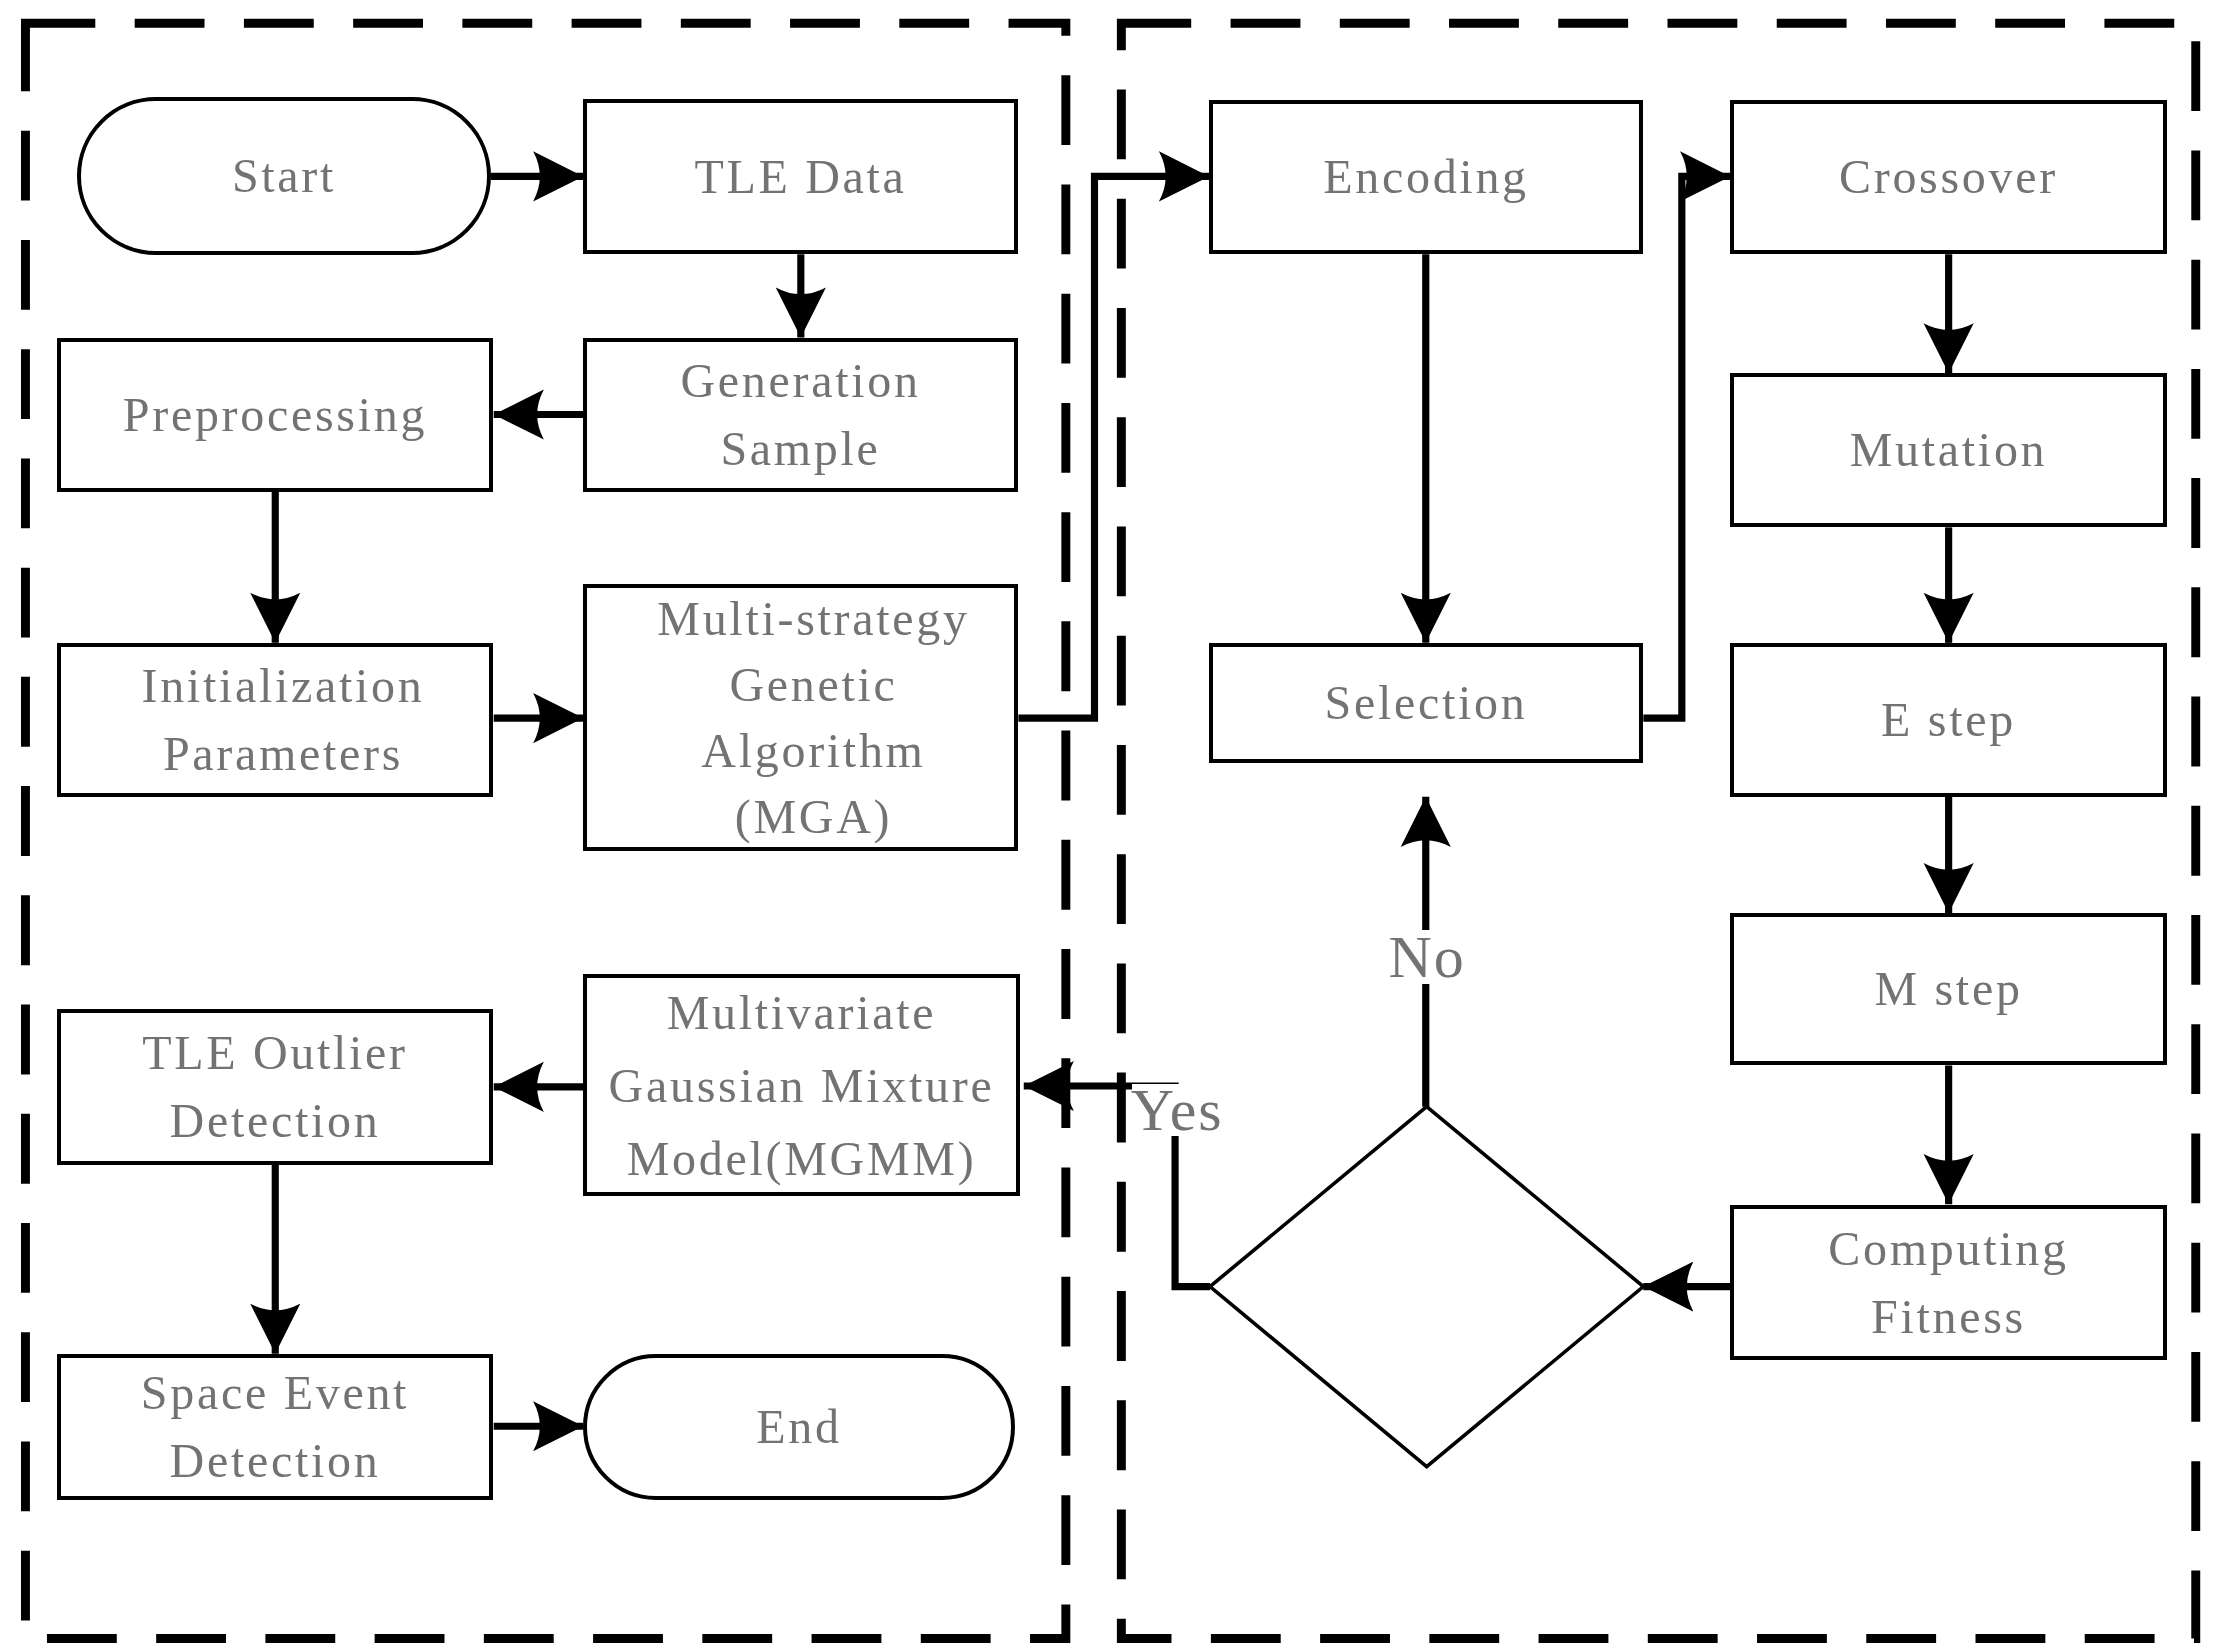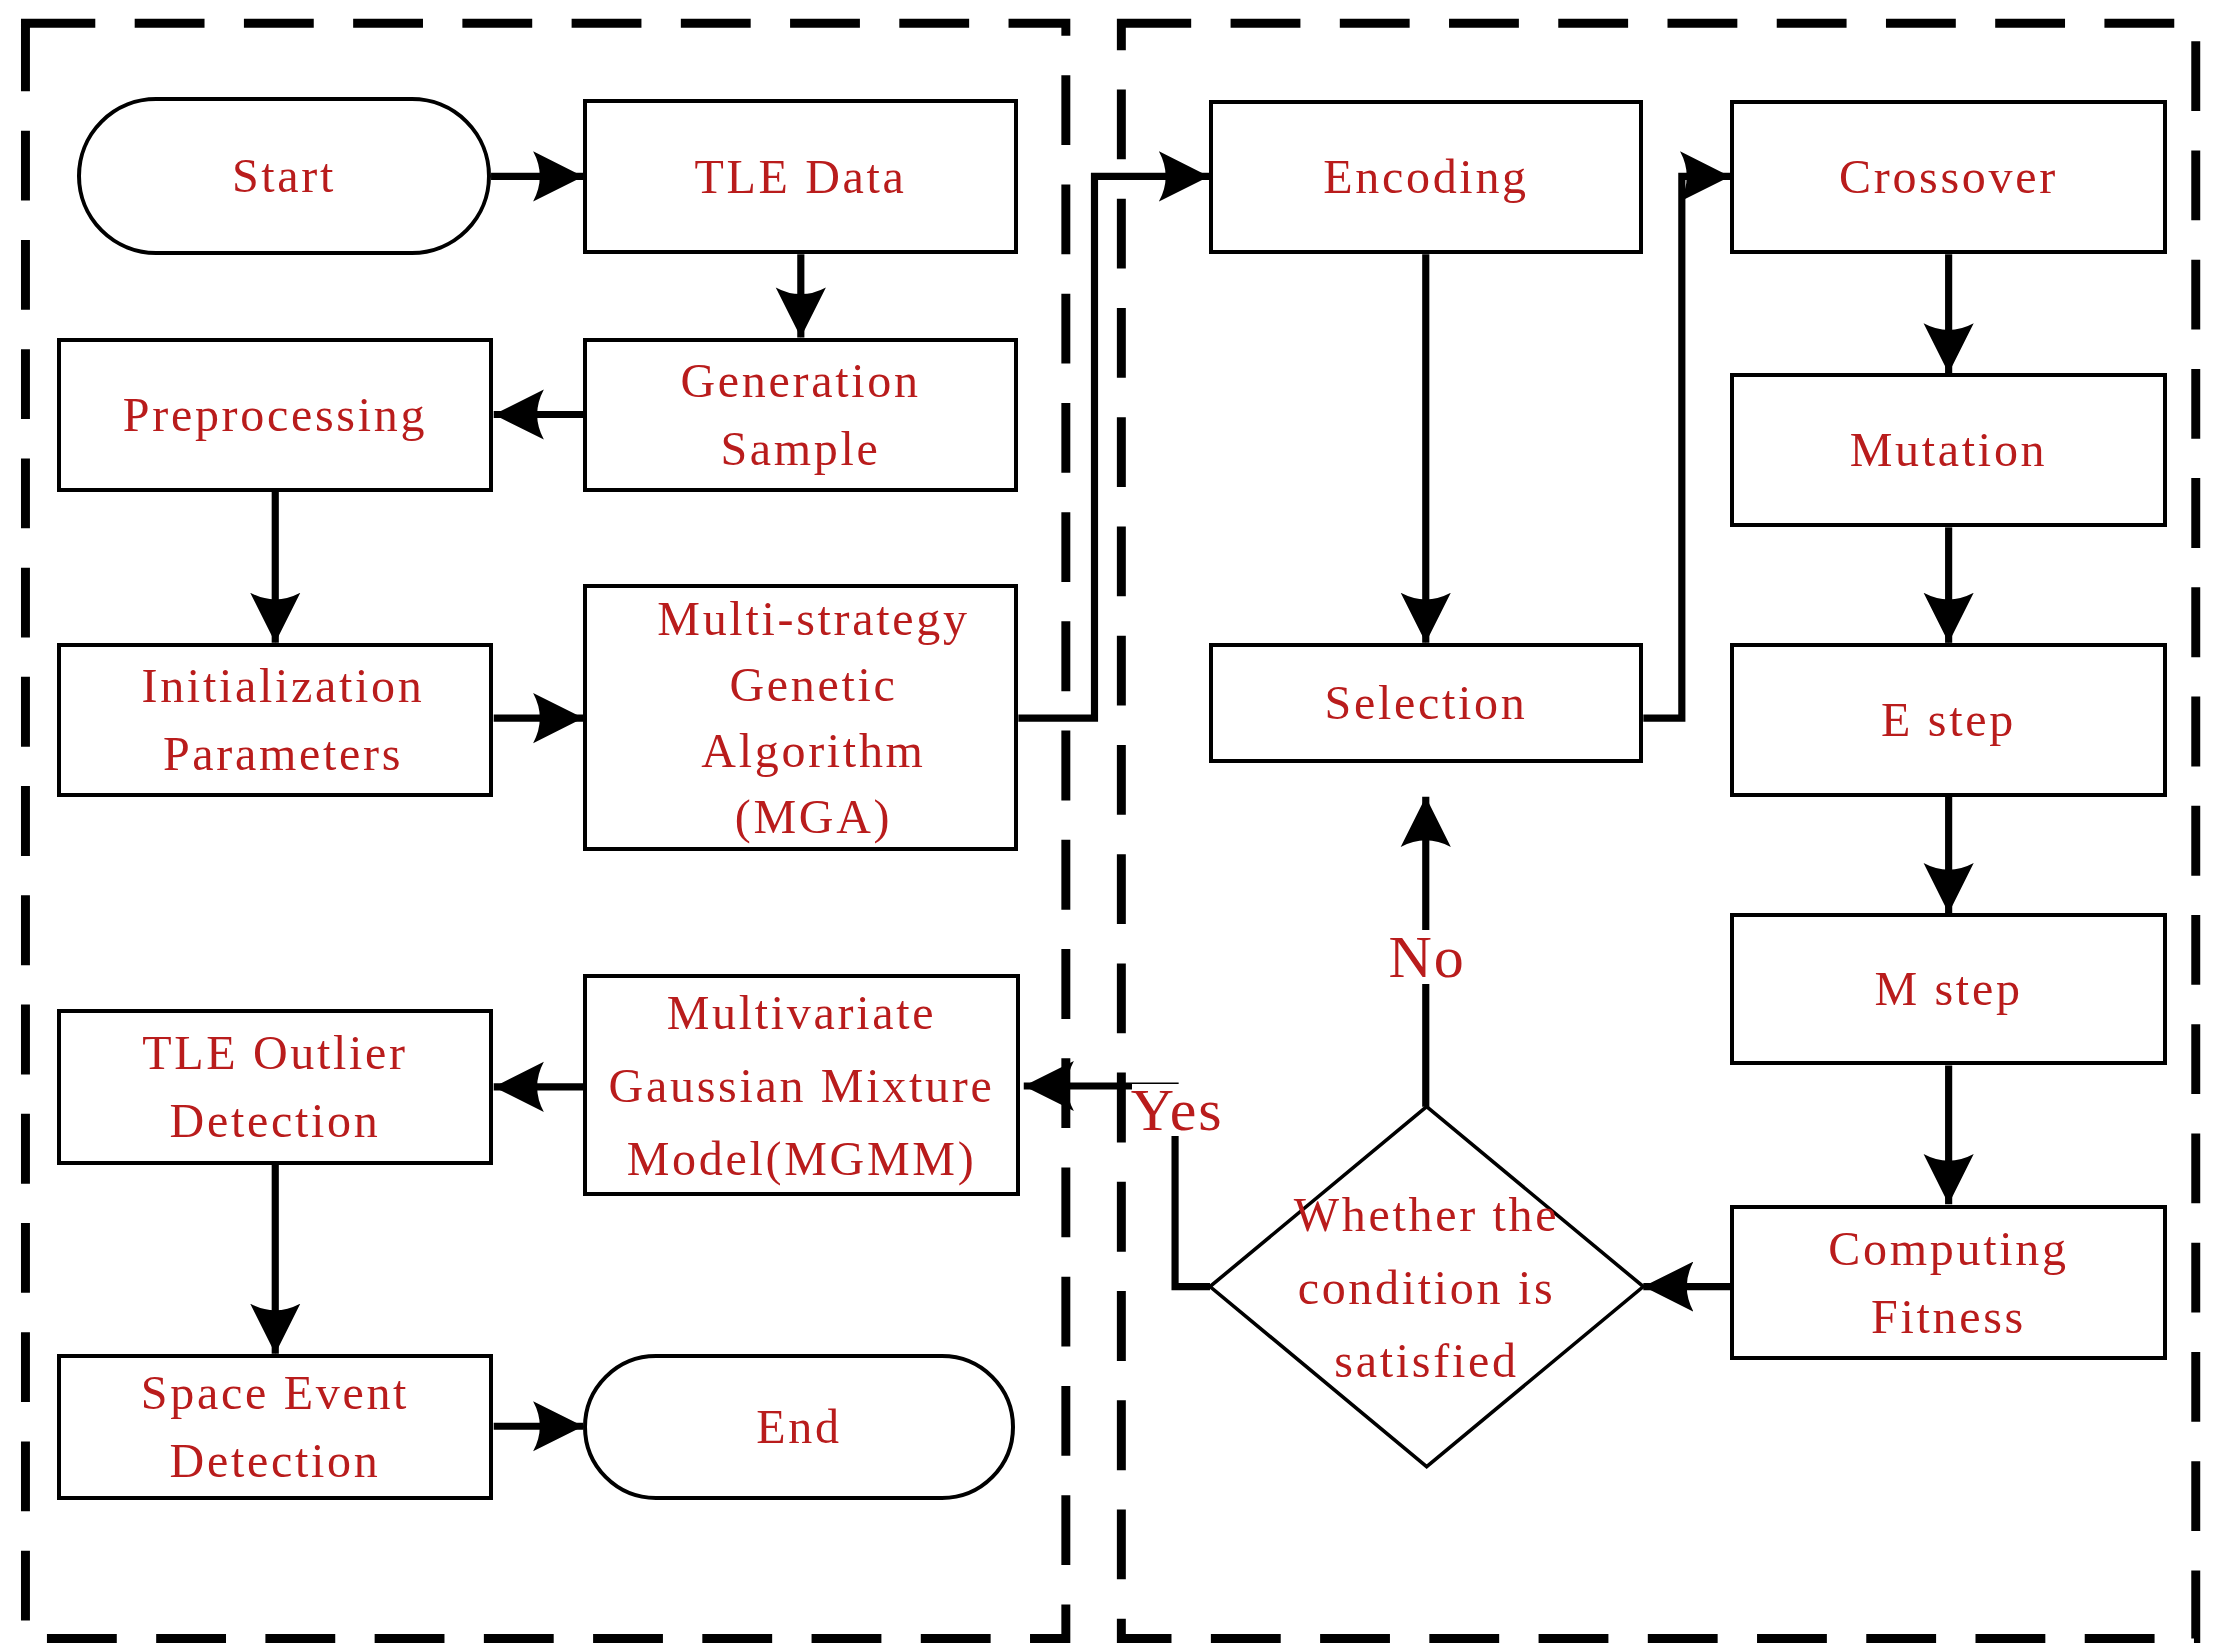--- a/index.html
+++ b/index.html
@@ -1,17 +1,17 @@
 <!DOCTYPE html>
 <html style="font-size:14.3px"><head>
 <meta charset="utf-8">
 <style>
   html,body{margin:0;padding:0;background:#ffffff;}
   #stage{position:relative;width:2223px;height:1651px;background:#ffffff;
-         font-family:"Liberation Serif","DejaVu Serif",serif;color:#b91c1c;}
+         font-family:"Liberation Serif","DejaVu Serif",serif;color:#737373;}
   #wires{position:absolute;left:0;top:0;}
   .node{position:absolute;box-sizing:border-box;background:#ffffff;border:4.5px solid #000000;
         display:flex;align-items:center;justify-content:center;text-align:center;
         font-size:48px;letter-spacing:2.7px;line-height:68px;white-space:pre-line;}
   .terminal{border-radius:85px;}
   .mga{line-height:66px;padding-left:26px;}
   .mgmm{line-height:73px;}
   .diamond-label{position:absolute;border:none;background:transparent;display:flex;
         align-items:center;justify-content:center;text-align:center;font-size:48px;
         letter-spacing:2.7px;line-height:73px;white-space:pre-line;}
@@ -81,21 +81,18 @@
 
   <div class="node" style="left:1209px;top:100px;width:434px;height:154px;">Encoding</div>
   <div class="node" style="left:1730px;top:100px;width:437px;height:154px;">Crossover</div>
   <div class="node" style="left:1730px;top:373px;width:437px;height:154px;">Mutation</div>
   <div class="node" style="left:1730px;top:643px;width:437px;height:154px;">E step</div>
   <div class="node" style="left:1730px;top:913px;width:437px;height:152px;">M step</div>
   <div class="node" style="left:1730px;top:1205px;width:437px;height:155px;">Computing
 Fitness</div>
   <div class="node" style="left:1209px;top:643px;width:434px;height:120px;">Selection</div>
 
-  <div class="diamond-label" style="left:1210px;top:1177px;width:433px;height:220px;">Whether the
-condition is
-satisfied</div>
 
   <div class="edge-label" style="left:1394px;top:930px;width:66px;height:54px;">No</div>
   <div class="edge-label" style="left:1132px;top:1084px;width:90px;height:52px;">Yes</div>
 
 </div>
 
 
 </body></html>

